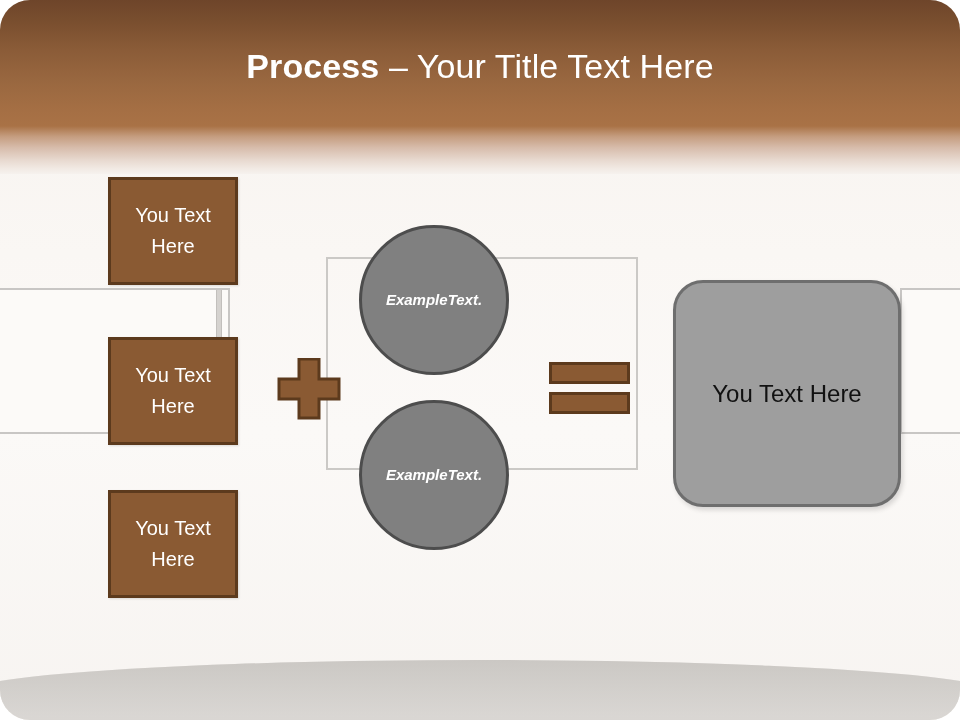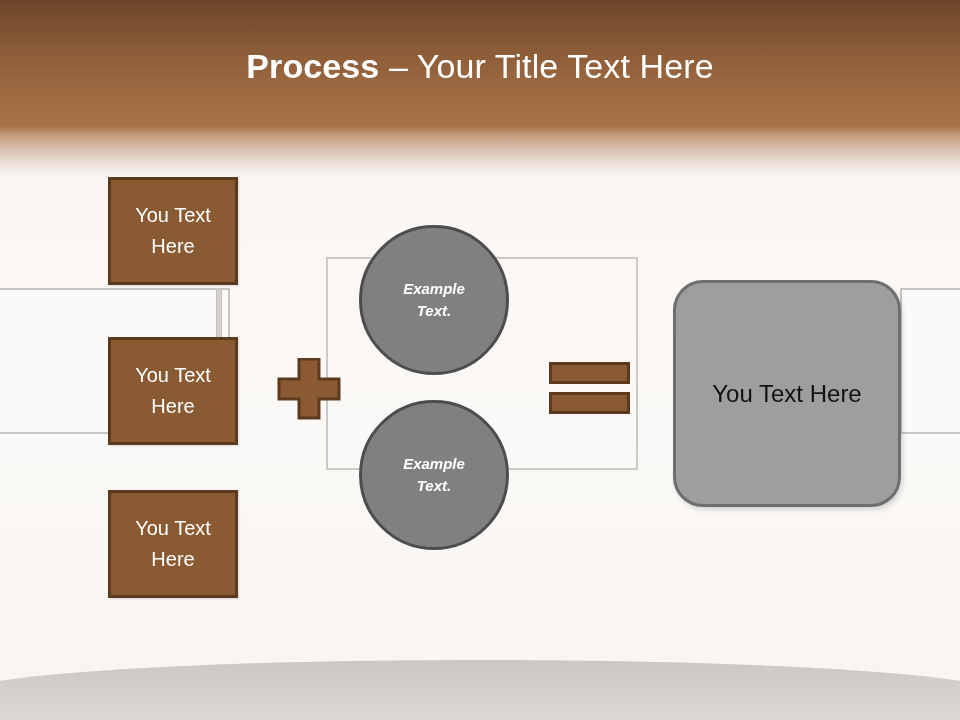--- a/index.html
+++ b/index.html
@@ -7,20 +7,21 @@
     padding: 0;
     background: #ffffff;
   }
   #slide {
     position: relative;
     width: 960px;
     height: 720px;
     overflow: hidden;
     background: #f8f5f2;
     font-family: "Liberation Sans", sans-serif;
+    border-radius: 30px;
   }
 
   
   .bg-body {
     position: absolute;
     left: 0; top: 0;
     width: 960px; height: 720px;
     background: linear-gradient(180deg,
         #f6f2ee 0%,
         #faf7f4 35%,
@@ -181,21 +182,21 @@
   
   .circle {
     position: absolute;
     width: 150px;
     height: 150px;
     border-radius: 50%;
     background: #808080;
     border: 3px solid #4d4d4d;
     box-sizing: border-box;
     display: flex;
-    flex-direction: column;
+    flex-direction: row;
     align-items: center;
     justify-content: center;
     text-align: center;
     color: #ffffff;
     font-size: 15px;
     font-weight: 700;
     font-style: italic;
     line-height: 22px;
   }
   .circle-top    { left: 359px; top: 225px; }

